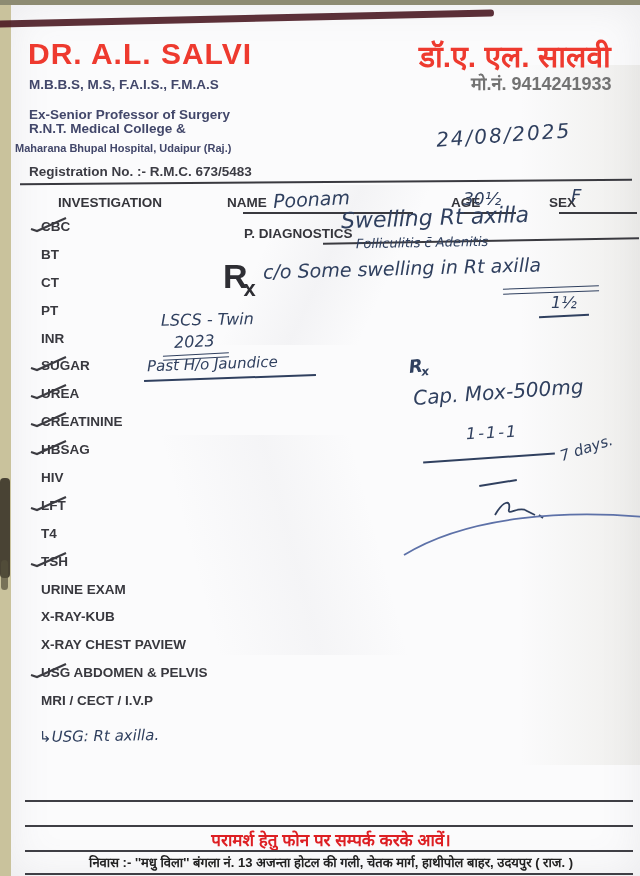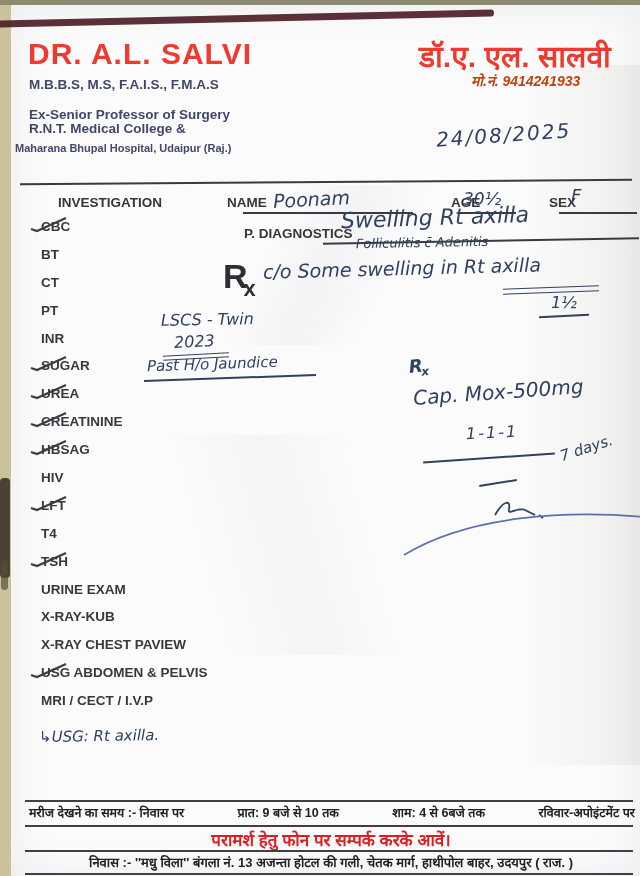--- a/index.html
+++ b/index.html
@@ -21,21 +21,21 @@
   .cred { color:#42476a; font-weight:bold; }
 
   .doctor-name-en { left:17px; top:32px; font-size:30px; font-weight:bold; color:#ee3a2f; letter-spacing:1px; }
   .cred1 { left:18px; top:72px; font-size:13.5px; }
   .cred2 { left:18px; top:102px; font-size:13.5px; }
   .cred3 { left:18px; top:116px; font-size:13.5px; }
   .cred4 { left:4px; top:137px; font-size:11px; }
   .reg   { left:18px; top:159px; font-size:13.5px; color:#3c3c44; font-weight:bold; }
 
   .doctor-name-hi { left:408px; top:30px; font-size:30px; font-weight:bold; color:#ee3a2f; }
-  .mobile-hi { left:460px; top:66px; font-size:14px; font-weight:bold; color:#c2410c;font-style:italic; }
+  .mobile-hi { left:460px; top:66px; font-size:18px; font-weight:bold; color:#737373; }
 
   .hand { font-family:"DejaVu Sans", cursive; font-style:italic; color:#30405f; }
   .date-hand { left:425px; top:118px; font-size:20px; transform:rotate(-4deg); letter-spacing:2px; }
 
   .header-rule { left:9px; top:176px; width:612px; height:2px; background:#3a3a40; transform:rotate(-0.4deg); }
 
   .investigation-h { left:19px; top:190px; font-size:13.5px; }
   .name-label { left:188px; top:190px; font-size:13.5px; }
   .name-line { left:232px; top:207px; width:170px; height:1.5px; background:#3a3a40; }
   .name-value { left:262px; top:183px; font-size:19px; transform:rotate(-3deg); }
@@ -94,20 +94,21 @@
 <div class="paper">
   <div class="wrinkle1"></div>
   <div class="wrinkle2"></div>
   <div class="wrinkle3"></div>
 
   <div class="abs doctor-name-en">DR. A.L. SALVI</div>
   <div class="abs cred cred1">M.B.B.S, M.S, F.A.I.S., F.M.A.S</div>
   <div class="abs cred cred2">Ex-Senior Professor of Surgery</div>
   <div class="abs cred cred3">R.N.T. Medical College &amp;</div>
   <div class="abs cred cred4">Maharana Bhupal Hospital, Udaipur (Raj.)</div>
+  <div class="abs reg">Registration No. :- R.M.C. 673/5483</div>
 
   <div class="abs doctor-name-hi">डॉ.ए. एल. सालवी</div>
   <div class="abs mobile-hi">मो.नं. 9414241933</div>
   <div class="abs hand date-hand">24/08/2025</div>
 
   <div class="abs header-rule"></div>
 
   <div class="abs printed investigation-h">INVESTIGATION</div>
   <div class="abs printed name-label">NAME</div>
   <div class="abs name-line"></div>
@@ -197,26 +198,20 @@
   <div class="abs hand days-text">7 days.</div>
   <div class="abs sig-dash"></div>
   <div class="abs sig-scribble"><svg width="70" height="30">
         <path d="M6 20 C14 6, 22 4, 20 14 C18 22, 30 10, 38 16 L46 20 M50 20 L54 23" stroke="#30405f" stroke-width="1.8" fill="none"></path>
       </svg></div>
   <div class="abs sig-flourish"><svg width="250" height="55">
         <path d="M5 50 C70 10, 170 5, 245 12" stroke="#5d71a8" stroke-width="1.8" fill="none"></path>
       </svg></div>
 
   <div class="abs footer-rule fr1"></div>
-  <div class="abs foot-row1">
-    <span>मरीज देखने का समय :- निवास पर</span>
-    <span>प्रात: 9 बजे से 10 तक</span>
-    <span>शाम: 4 से 6बजे तक</span>
-    <span>रविवार-अपोइंटमेंट पर</span>
-  </div>
   <div class="abs footer-rule fr2"></div>
   <div class="abs foot-red">परामर्श हेतु फोन पर सम्पर्क करके आवें।</div>
   <div class="abs footer-rule fr3"></div>
   <div class="abs foot-addr">निवास :- ''मधु विला'' बंगला नं. 13 अजन्ता होटल की गली, चेतक मार्ग, हाथीपोल बाहर, उदयपुर ( राज. )</div>
   <div class="abs footer-rule fr4"></div>
 </div>
 
 <div class="maroon-band"></div>
 <div class="left-strip-blotch"></div>
 <div class="left-strip-blotch2"></div>

